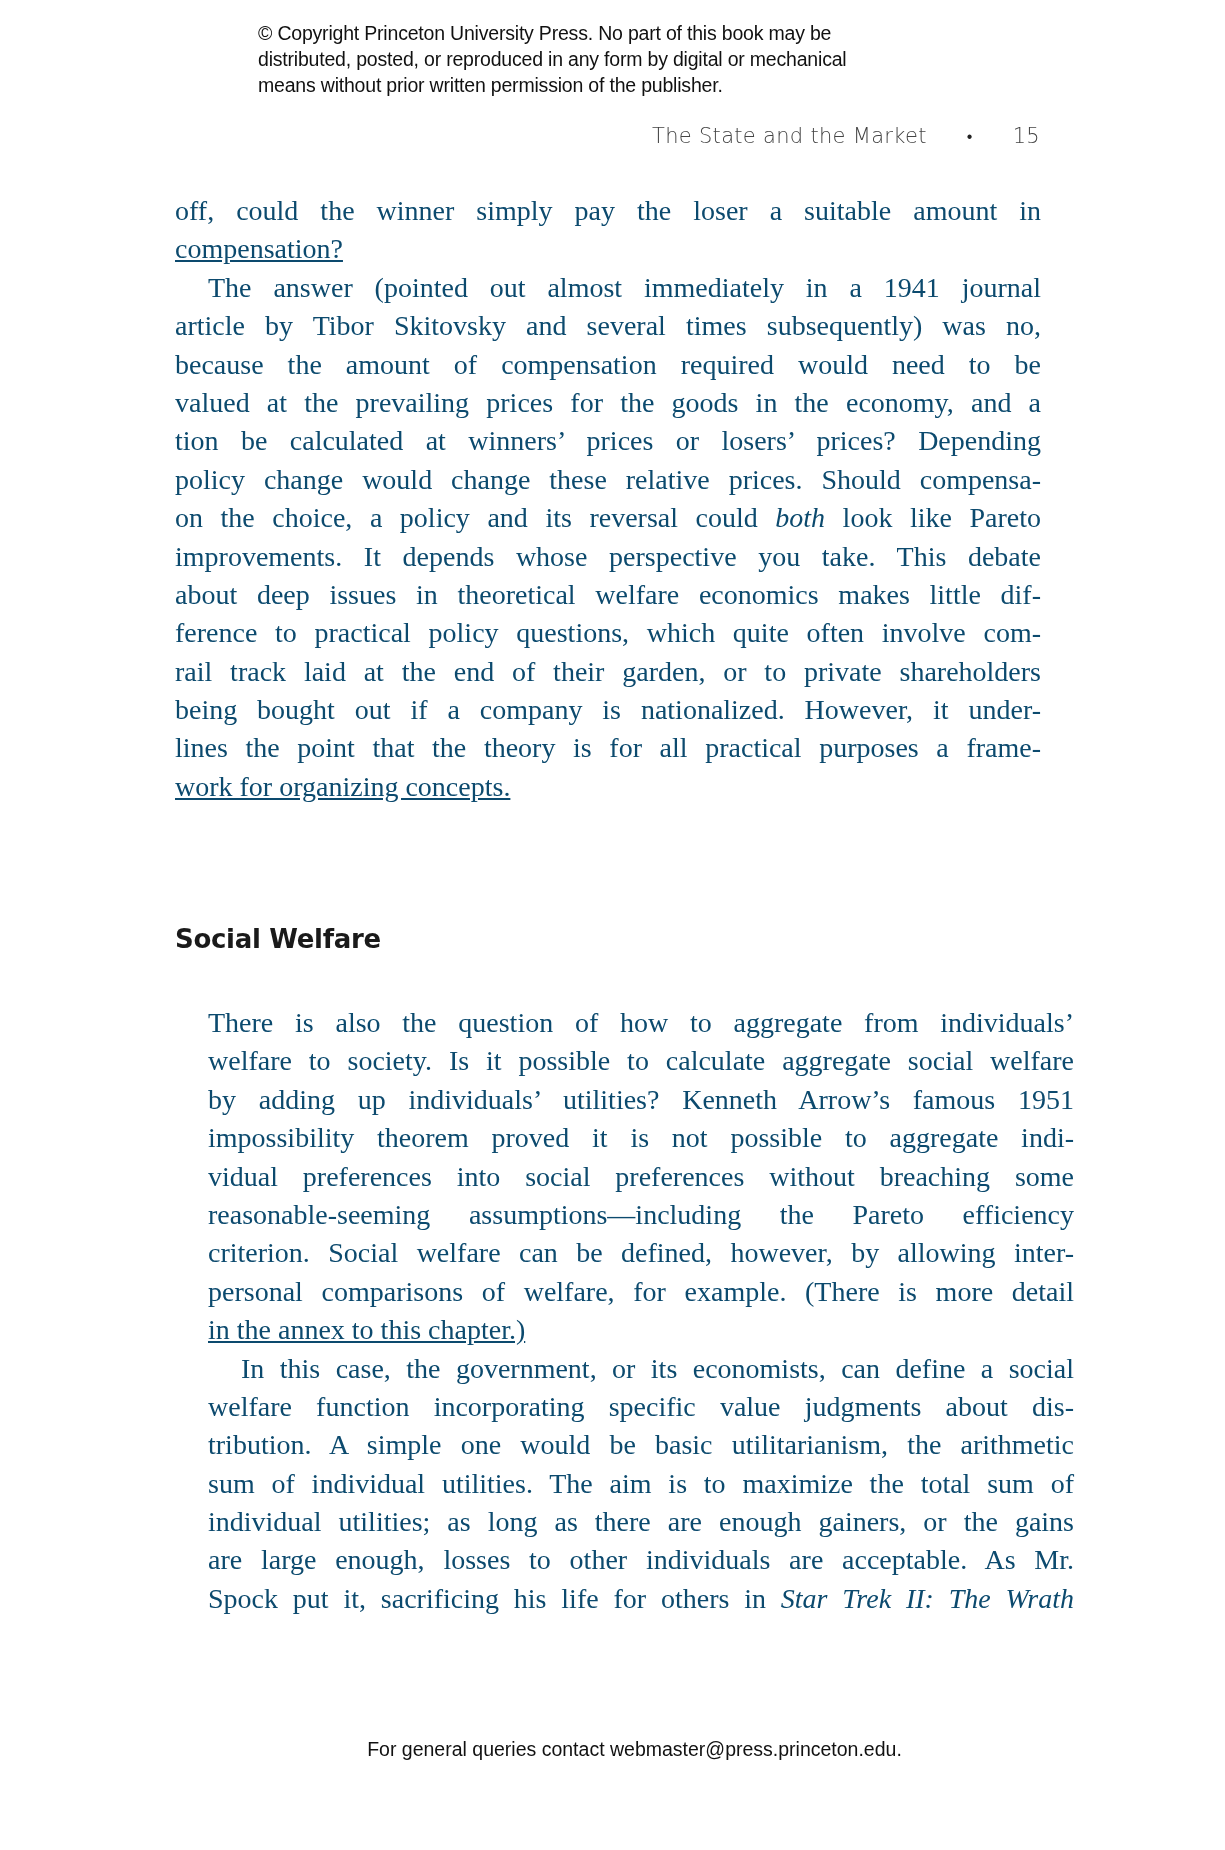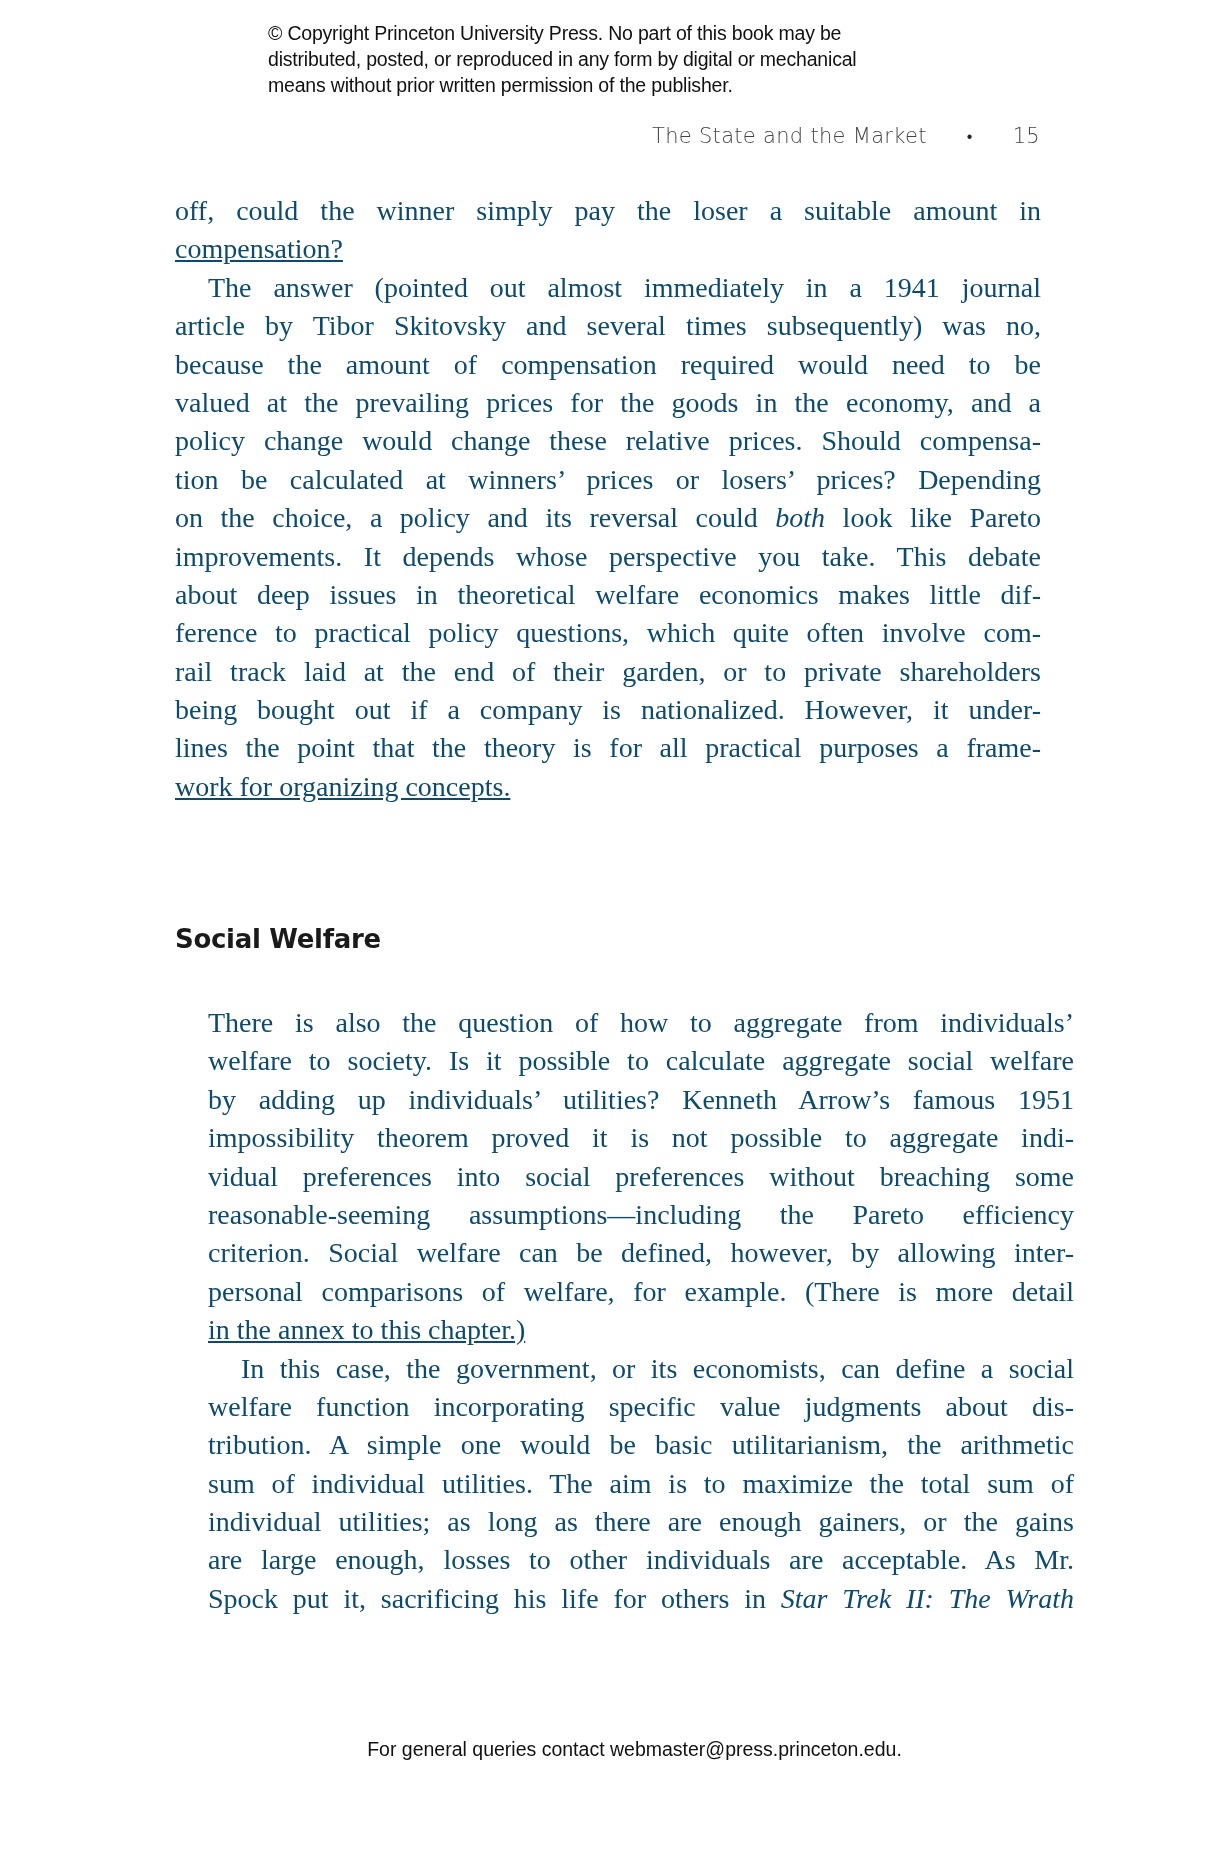--- a/index.html
+++ b/index.html
@@ -1,21 +1,20 @@
 <!DOCTYPE html>
 <html><head>
 <meta charset="utf-8">
 <style>
   html, body { margin: 0; padding: 0; background: #ffffff; }
   body { width: 1225px; height: 1850px; position: relative; overflow: hidden; color: #1a1a1a; }
   .copyright {
     position: absolute; left: 258px; top: 20px; width: 760px;
     font-family: "Liberation Sans", sans-serif; font-size: 19.5px; line-height: 26px; color: #111;
     letter-spacing: -0.2px;
-    margin-left: 10px;
   }
   .copyright div { white-space: nowrap; }
   .running-head {
     position: absolute; right: 185px; top: 124px;
     font-family: "DejaVu Sans", sans-serif; font-weight: 300; font-size: 21px; color: #444;
     display: flex; align-items: center; gap: 40px; letter-spacing: 0.3px;
   }
   .running-head .bullet { font-size: 16px; color: #222; }
   .body-text {
     position: absolute; left: 175px; width: 866px;
@@ -51,22 +50,22 @@
   <span>15</span>
 </div>
 
 <div class="body-text block1">
   <span class="line">off, could the winner simply pay the loser a suitable amount in</span>
   <span class="line last">compensation?</span>
   <span class="line indent">The answer (pointed out almost immediately in a 1941 journal</span>
   <span class="line">article by Tibor Skitovsky and several times subsequently) was no,</span>
   <span class="line">because the amount of compensation required would need to be</span>
   <span class="line">valued at the prevailing prices for the goods in the economy, and a</span>
+  <span class="line">tion be calculated at winners’ prices or losers’ prices? Depending</span>
   <span class="line">policy change would change these relative prices. Should compensa-</span>
-  <span class="line">tion be calculated at winners’ prices or losers’ prices? Depending</span>
   <span class="line"><span>on the choice, a policy and its reversal could </span><em>both</em><span> look like Pareto</span></span>
   <span class="line">improvements. It depends whose perspective you take. This debate</span>
   <span class="line">about deep issues in theoretical welfare economics makes little dif-</span>
   <span class="line">ference to practical policy questions, which quite often involve com-</span>
   <span class="line">rail track laid at the end of their garden, or to private shareholders</span>
   <span class="line">being bought out if a company is nationalized. However, it under-</span>
   <span class="line">lines the point that the theory is for all practical purposes a frame-</span>
   <span class="line last">work for organizing concepts.</span>
 </div>
 

